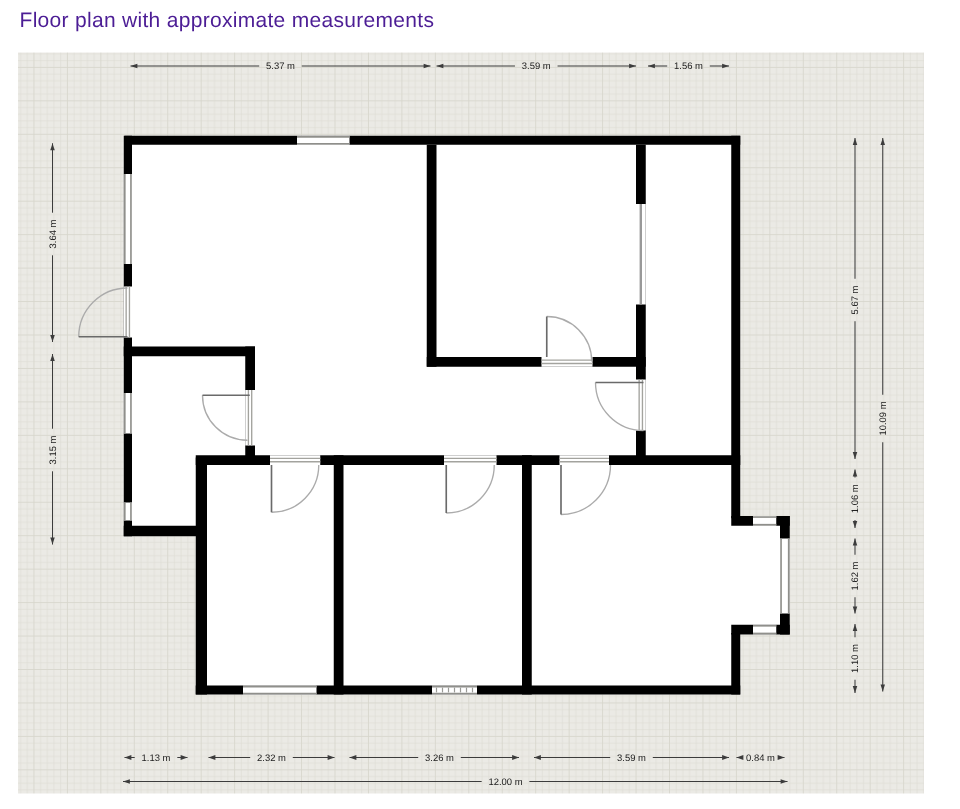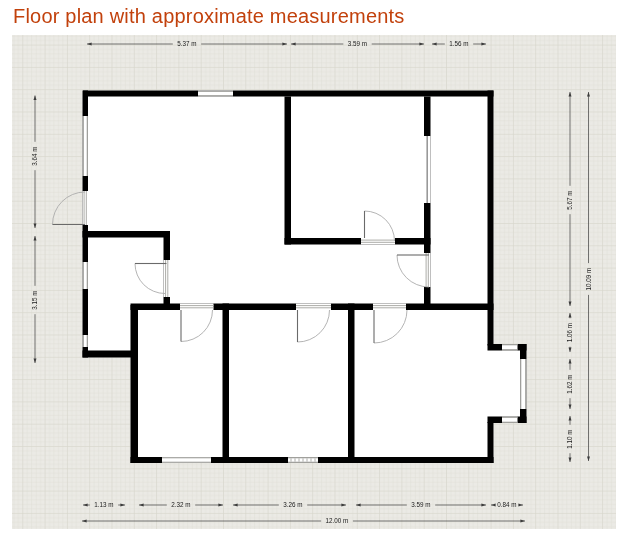--- a/index.html
+++ b/index.html
@@ -1,17 +1,17 @@
 <!DOCTYPE html>
 <html><head>
 <meta charset="utf-8">
 <style>
   html,body { margin:0; padding:0; background:#fff; width:640px; height:539px; overflow:hidden; }
   body { font-family:"Liberation Sans", sans-serif; }
-  .title { position:absolute; left:13px; top:5px; font-size:20px; color:#c2410c; letter-spacing:0.2px; }
+  .title { position:absolute; left:13px; top:5px; font-size:14px; color:#4c1d95; letter-spacing:0.2px; }
   svg { position:absolute; left:0; top:0; }
   text { font-family:"Liberation Sans", sans-serif; }
 </style>
 </head>
 <body>
 
 <div class="title">Floor plan with approximate measurements</div>
 <svg width="640" height="539" viewBox="0 0 640 539">
 <defs>
 <pattern id="smallgrid" width="4.46" height="4.46" patternUnits="userSpaceOnUse">

